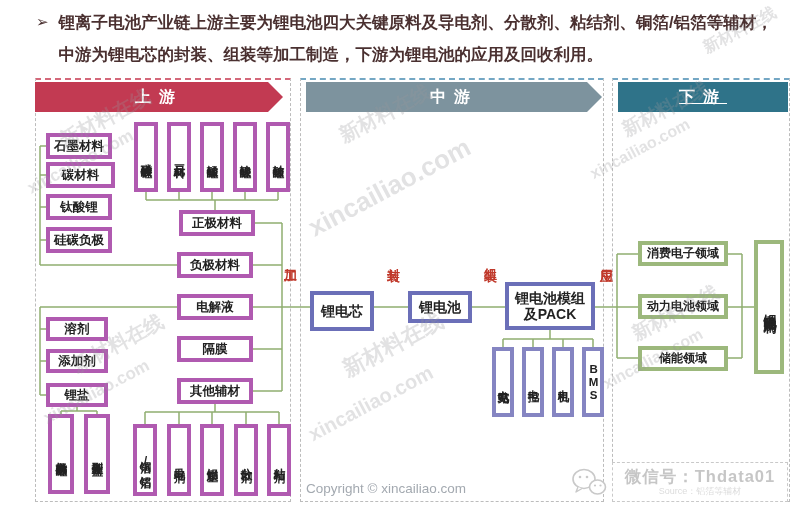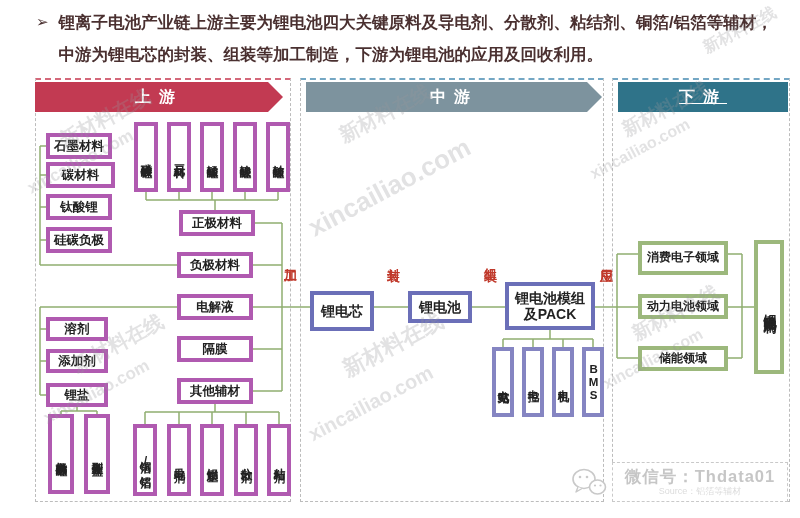--- a/index.html
+++ b/index.html
@@ -170,39 +170,40 @@
   <div class="box m" style="left:408px;top:291px;width:64px;height:32px;">锂电池</div>
   <div class="box m pack-box" style="left:505px;top:282px;width:90px;height:48px;">
     <span>锂电池模组</span>
     <span>及PACK</span>
   </div>
   <div class="box msub vert" style="left:492px;top:347px;width:22px;height:70px;">充电站</div>
   <div class="box msub vert" style="left:522px;top:347px;width:22px;height:70px;">电控</div>
   <div class="box msub vert" style="left:552px;top:347px;width:22px;height:70px;">电机</div>
   <div class="box msub vert" style="left:582px;top:347px;width:22px;height:70px;">BMS</div>
 
-  <div class="box d" style="left:638px;top:241px;width:90px;height:34px;">消费电子领域</div>
+  <div class="box d" style="left:638px;top:241px;width:90px;height:25px;">消费电子领域</div>
   <div class="box d" style="left:638px;top:294px;width:90px;height:25px;">动力电池领域</div>
   <div class="box d" style="left:638px;top:346px;width:90px;height:25px;text-align:center;">储能领域</div>
   <div class="box d vert" style="left:754px;top:240px;width:30px;height:134px;font-weight:bold;font-size:13px;">锂电池回收利用</div>
 
   <div class="wm" style="left:55px;top:105px;font-size:20px;">新材料在线</div>
   <div class="wm" style="left:22px;top:152px;font-size:17px;">xincailiao.com</div>
   <div class="wm" style="left:335px;top:100px;font-size:20px;">新材料在线</div>
   <div class="wm" style="left:300px;top:172px;font-size:26px;">xincailiao.com</div>
   <div class="wm" style="left:618px;top:96px;font-size:19px;">新材料在线</div>
   <div class="wm" style="left:585px;top:140px;font-size:16px;">xincailiao.com</div>
   <div class="wm" style="left:700px;top:20px;font-size:16px;">新材料在线</div>
   <div class="wm" style="left:68px;top:330px;font-size:20px;">新材料在线</div>
   <div class="wm" style="left:38px;top:382px;font-size:17px;">xincailiao.com</div>
   <div class="wm" style="left:338px;top:330px;font-size:22px;">新材料在线</div>
   <div class="wm" style="left:302px;top:392px;font-size:20px;">xincailiao.com</div>
   <div class="wm" style="left:628px;top:300px;font-size:19px;">新材料在线</div>
   <div class="wm" style="left:598px;top:350px;font-size:16px;">xincailiao.com</div>
 
+  <div id="copyright">Copyright © xincailiao.com</div>
   <svg id="wechat-icon" width="38" height="34" viewBox="0 0 38 34">
     <ellipse cx="14" cy="13" rx="11" ry="9.5" fill="#fff" stroke="#c9c9c9" stroke-width="1.6"></ellipse>
     <path d="M8 21 L6 26 L12 22.5" fill="#fff" stroke="#c9c9c9" stroke-width="1.4" stroke-linejoin="round"></path>
     <circle cx="10" cy="11" r="1.3" fill="#c9c9c9"></circle>
       <circle cx="17" cy="11" r="1.3" fill="#c9c9c9"></circle>
     <ellipse cx="27.5" cy="21" rx="8" ry="7" fill="#fff" stroke="#c9c9c9" stroke-width="1.6"></ellipse>
     <circle cx="25" cy="19.5" r="1.1" fill="#c9c9c9"></circle>
       <circle cx="30.5" cy="19.5" r="1.1" fill="#c9c9c9"></circle>
   </svg>
   <div id="wechat-box">

